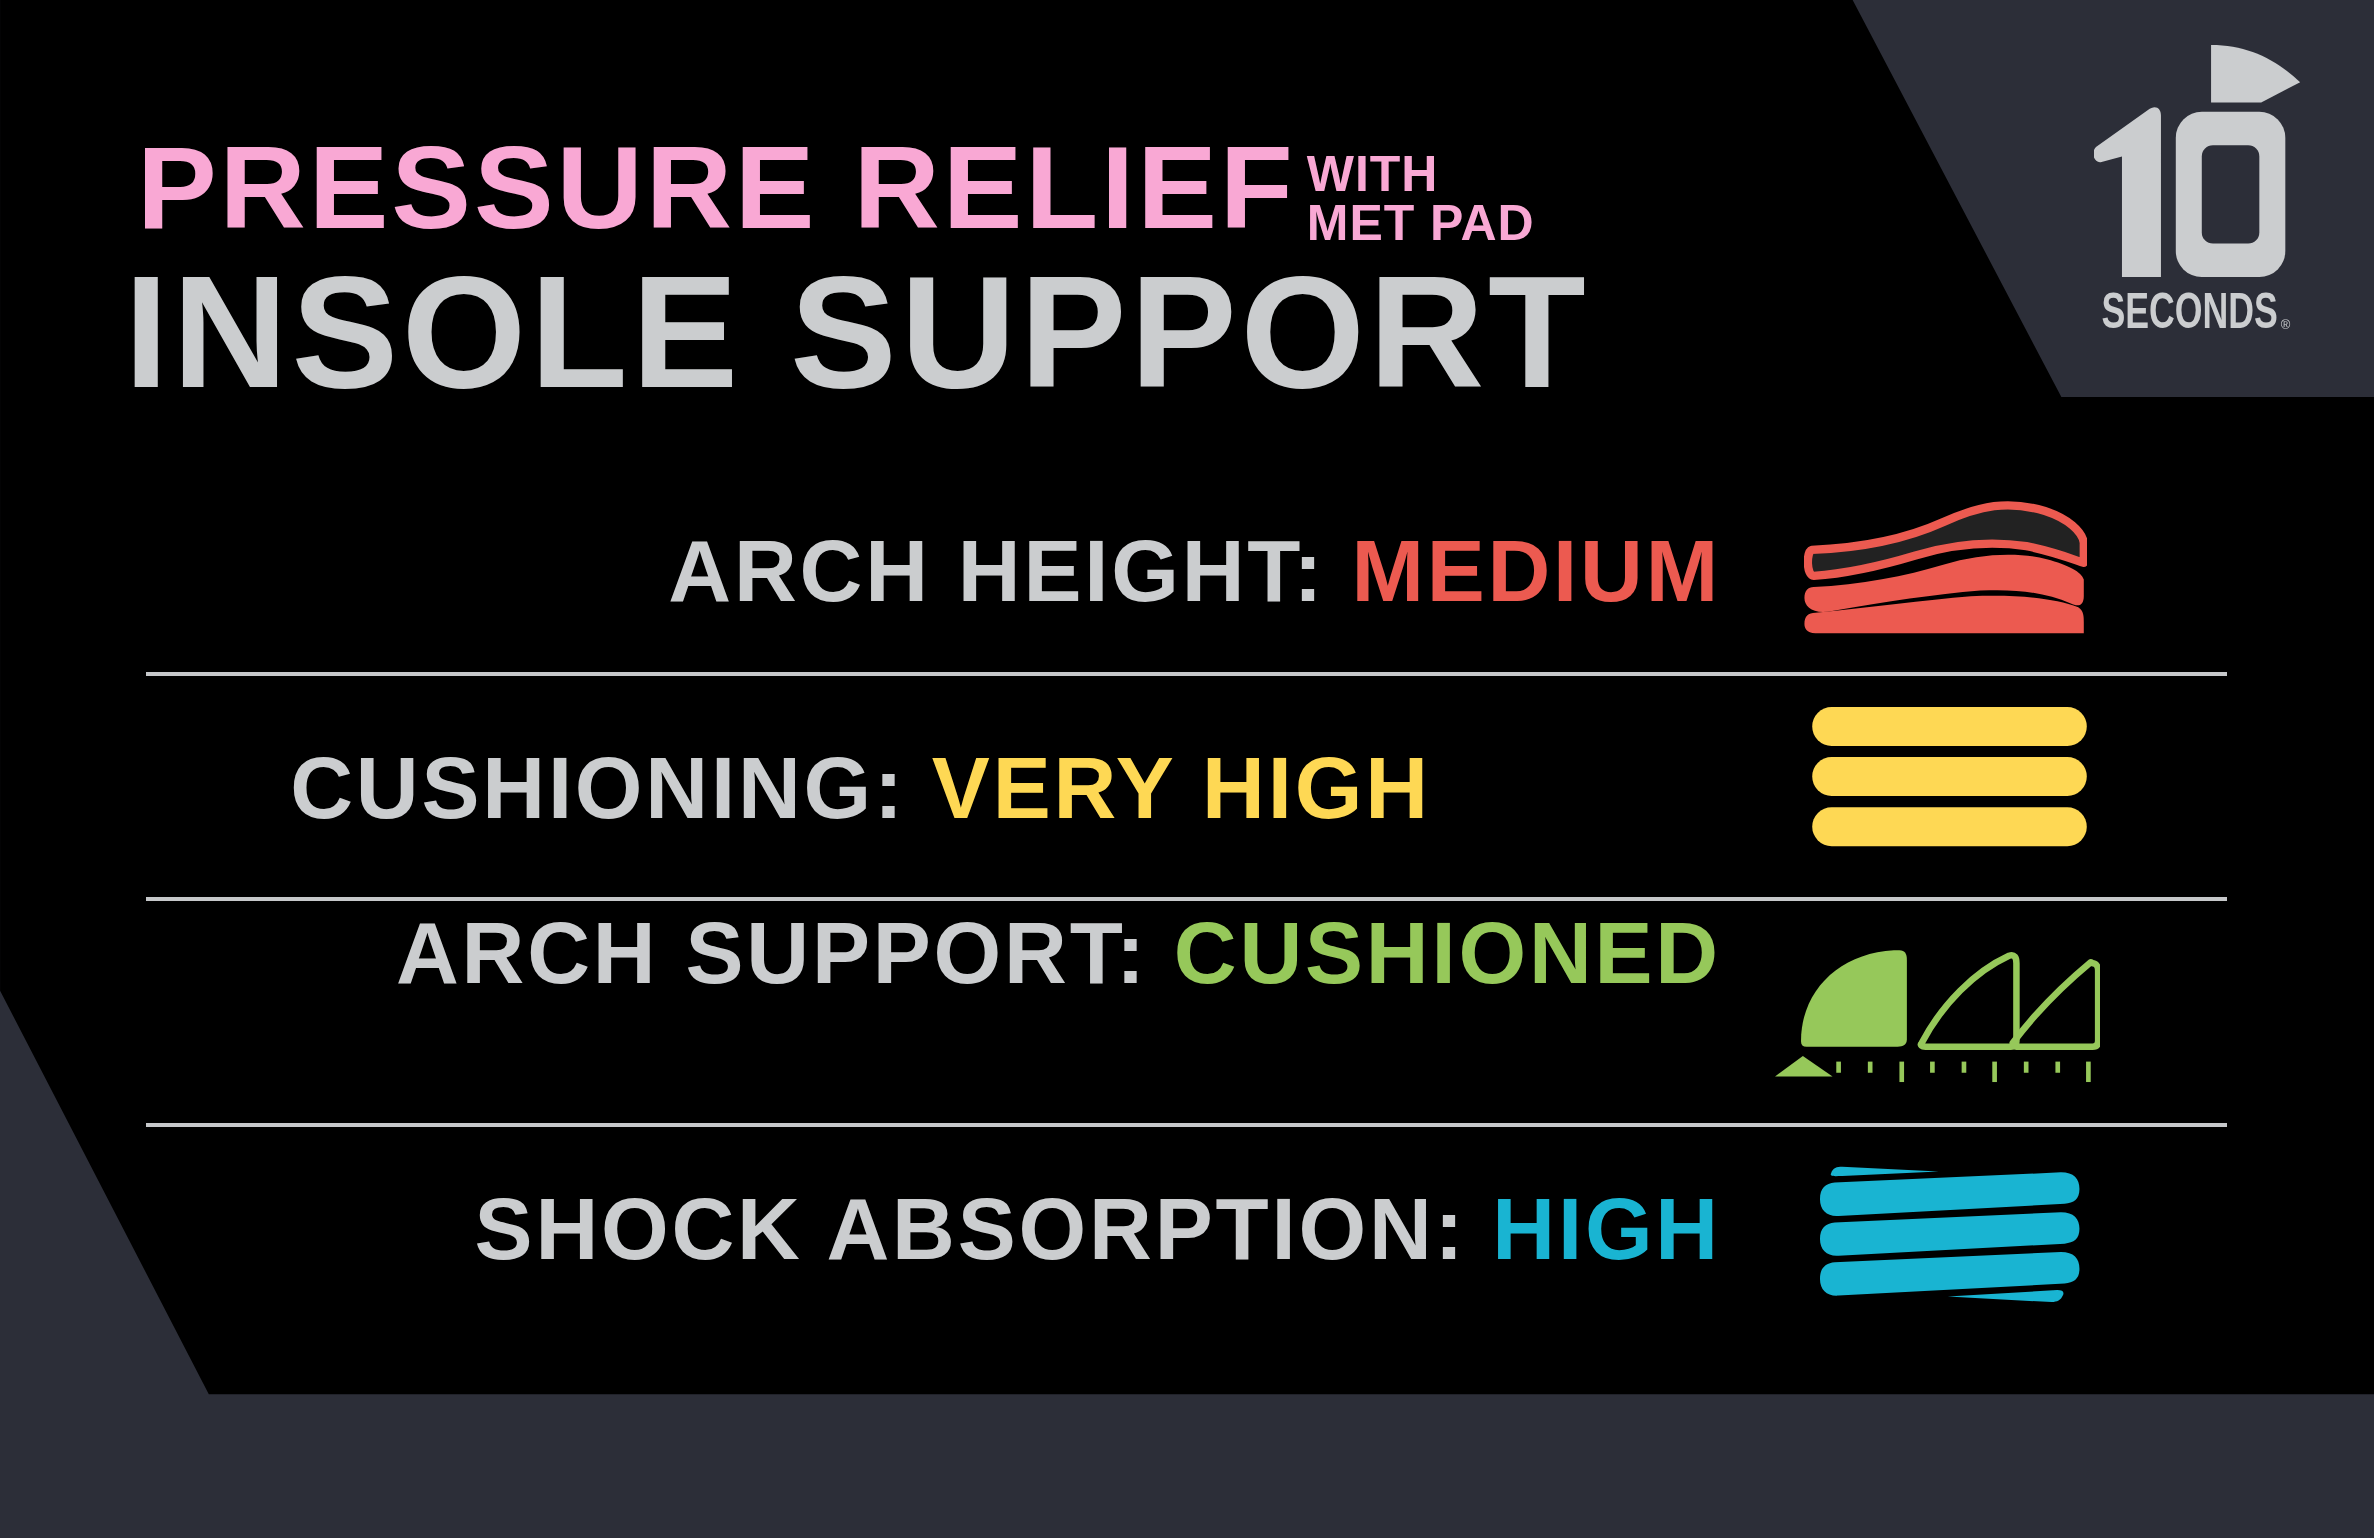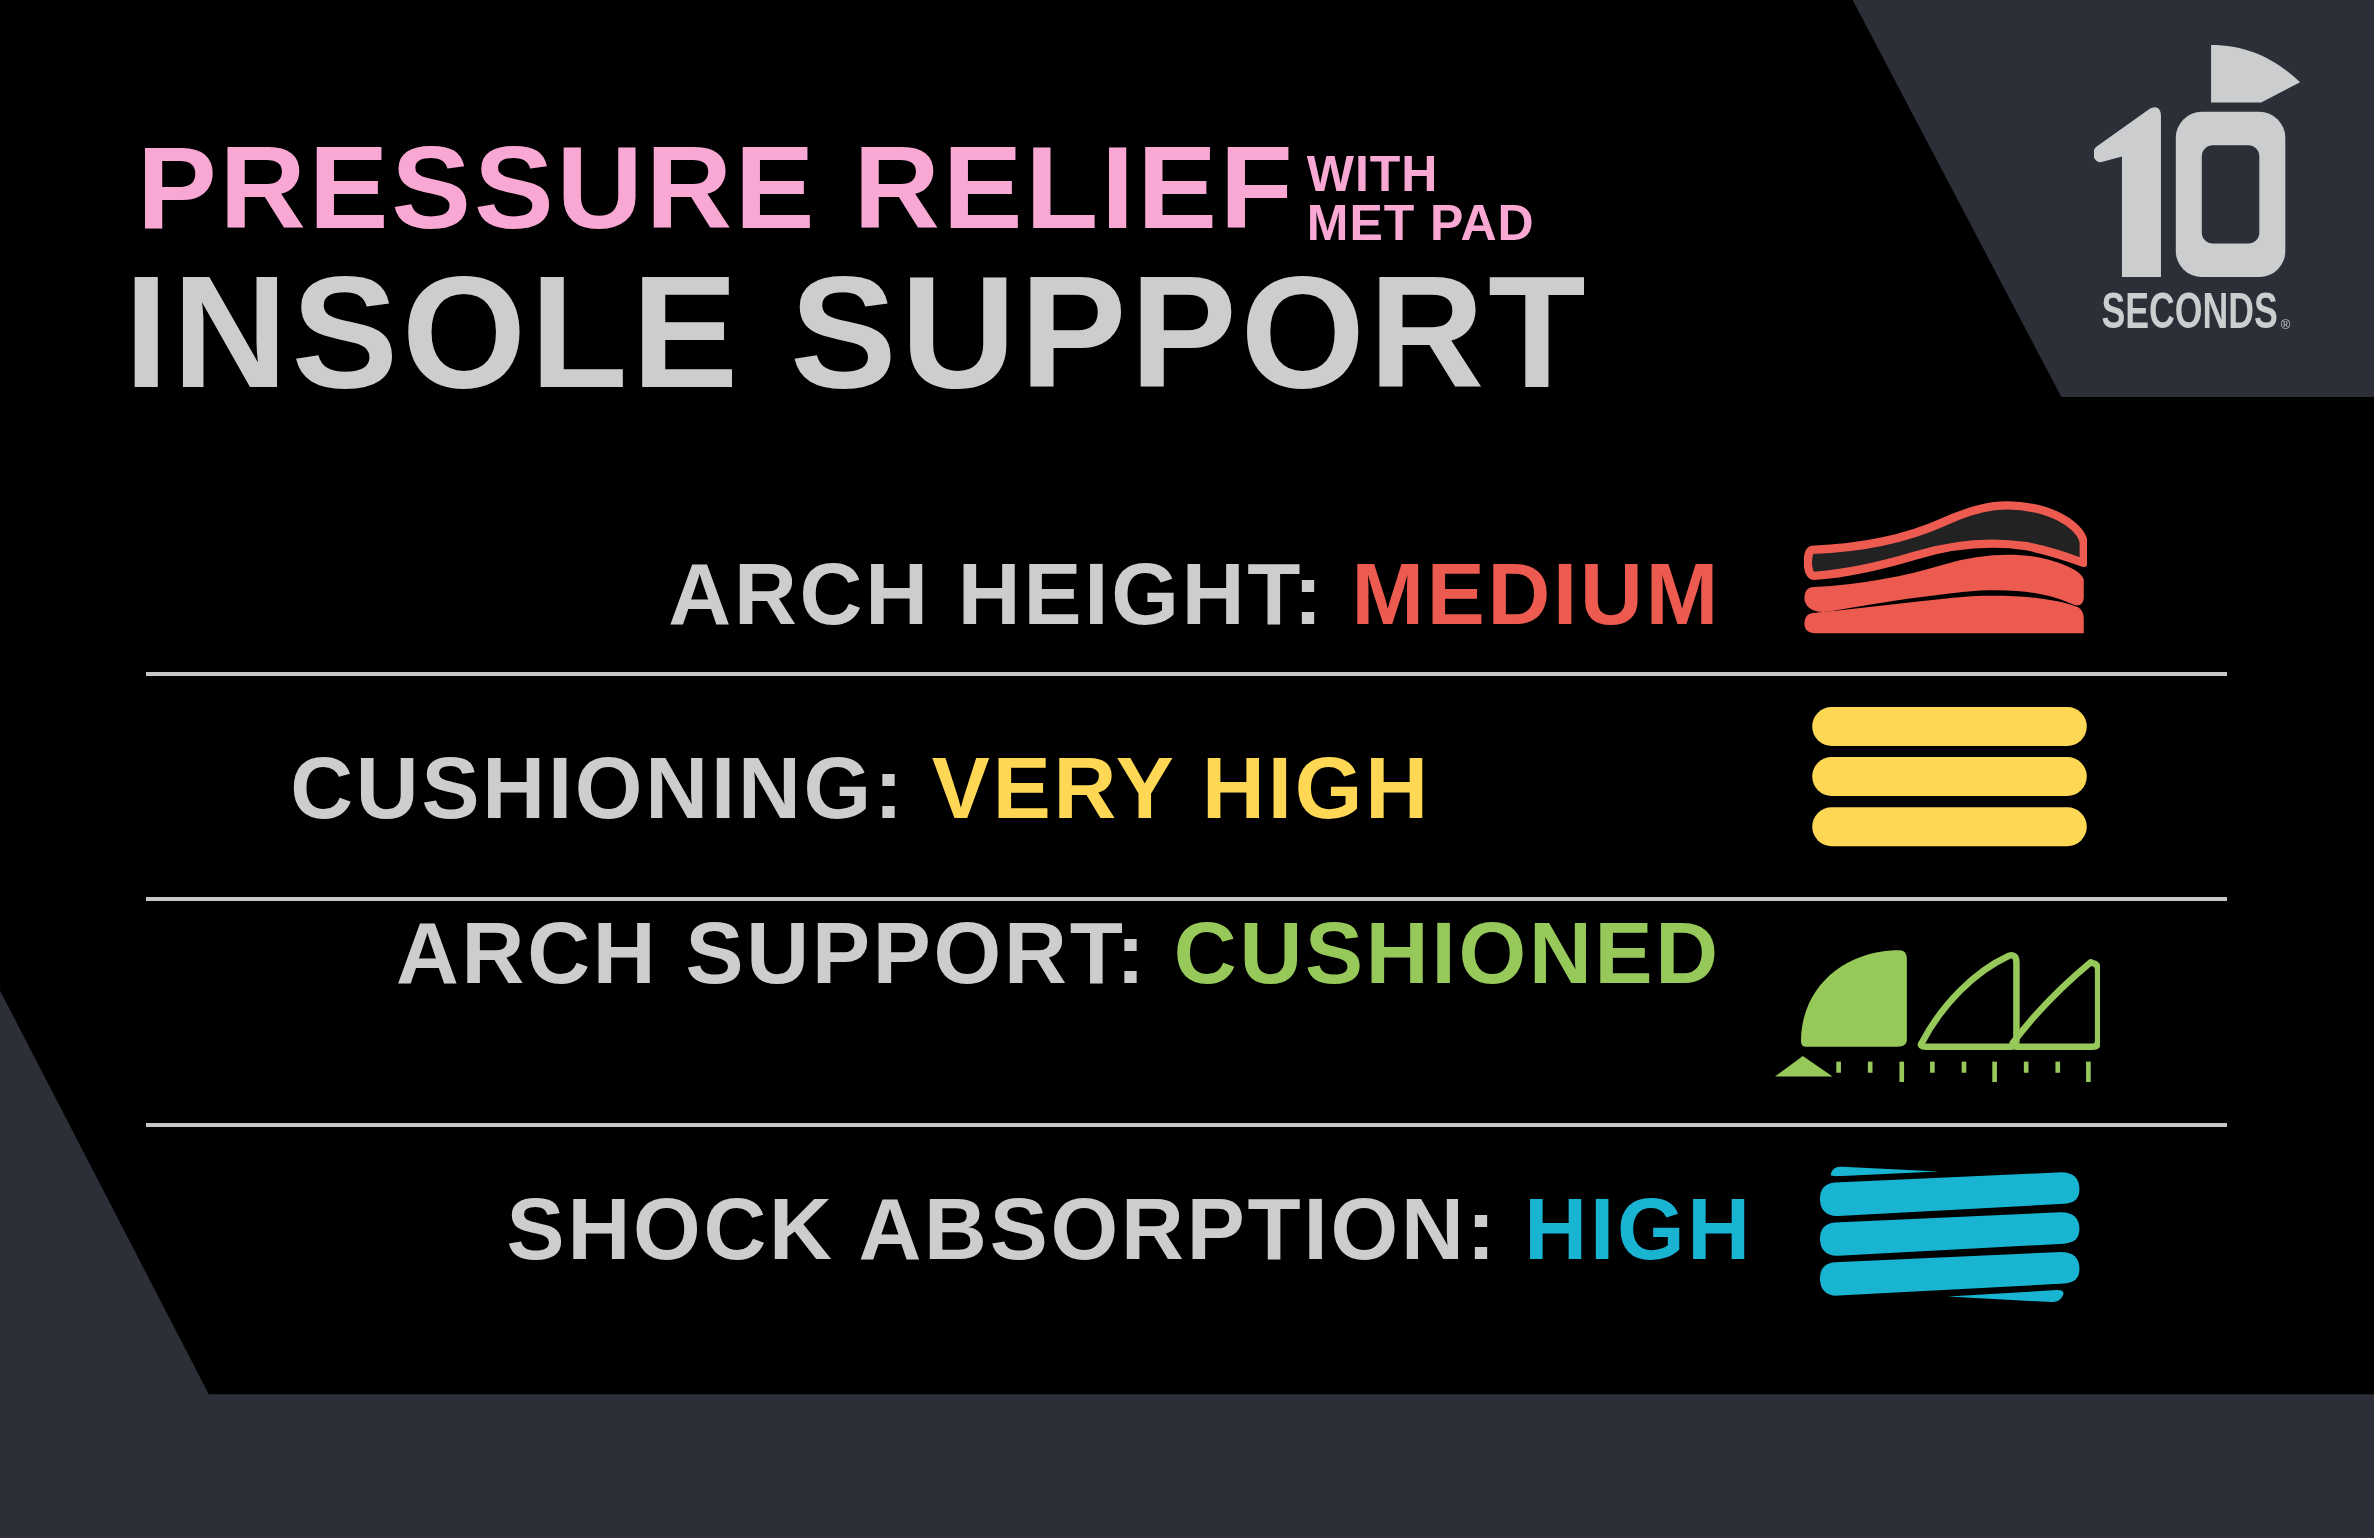--- a/index.html
+++ b/index.html
@@ -62,21 +62,21 @@
 
 <div class="title-line1">
   <span class="title-main">PRESSURE RELIEF</span>
   <div class="title-sub">
     <div>WITH</div>
     <div>MET PAD</div>
   </div>
 </div>
 <div class="title-line2">INSOLE SUPPORT</div>
 
-<div class="row" style="top:550px;">
+<div class="row" style="top:527px;">
   <span class="label">ARCH HEIGHT:</span><span class="value" style="color:#ec5a50;">MEDIUM</span>
 </div>
 <svg class="icon" style="left:1804px;top:487px;" width="283" height="148" viewBox="0 0 305 160">
   <path d="M8,68 C60,66 110,56 150,38 C190,20 220,14 260,26 C285,34 300,48 302,60 L302,82 C290,78 270,70 240,64 C200,58 160,62 120,74 C80,86 40,94 10,96 C2,96 2,70 8,68 Z" fill="#222222" stroke="#ec5a50" stroke-width="9" stroke-linejoin="round"></path>
   <path d="M10,108 C60,106 110,96 150,84 C190,72 230,70 262,78 C285,84 300,92 302,100 L302,118 C302,128 296,130 288,126 C260,114 230,110 190,112 C140,116 90,124 30,134 C10,138 0,130 0,120 C0,112 4,108 10,108 Z" fill="#ec5a50"></path>
   <path d="M12,136 C70,130 130,122 180,118 C230,116 270,120 296,130 C302,134 302,140 302,146 L302,158 L12,158 C2,158 0,152 0,148 C0,140 4,136 12,136 Z" fill="#ec5a50"></path>
 </svg>
 
 <div class="divider" style="top:672px;"></div>
 
@@ -109,21 +109,21 @@
   <rect x="167" y="132" width="5" height="12" fill="#96c85a"></rect>
   <rect x="201" y="132" width="5" height="12" fill="#96c85a"></rect>
   <rect x="234" y="132" width="5" height="22" fill="#96c85a"></rect>
   <rect x="268" y="132" width="5" height="12" fill="#96c85a"></rect>
   <rect x="302" y="132" width="5" height="12" fill="#96c85a"></rect>
   <rect x="335" y="132" width="5" height="22" fill="#96c85a"></rect>
 </svg>
 
 <div class="divider" style="top:1123px;"></div>
 
-<div class="row" style="top:1185px;padding-left:32px;">
+<div class="row" style="top:1185px;">
   <span class="label">SHOCK ABSORPTION:</span><span class="value" style="color:#19b4d2;">HIGH</span>
 </div>
 <svg class="icon" style="left:1818px;top:1164px;" width="269" height="139" viewBox="0 0 290 150">
   <path d="M14,10 C16,4 20,3 26,3 L130,8 L26,13 C18,13 12,14 14,10 Z" fill="#19b4d2"></path>
   <path d="M18,20 L262,9 C276,9 282,16 282,27 C282,38 276,42 266,43 L22,56 C10,57 2,50 2,38 C2,26 8,21 18,20 Z" fill="#19b4d2"></path>
   <path d="M18,63 L262,52 C276,52 282,59 282,70 C282,81 276,85 266,86 L22,99 C10,100 2,93 2,81 C2,69 8,64 18,63 Z" fill="#19b4d2"></path>
   <path d="M18,106 L262,95 C276,95 282,102 282,113 C282,124 276,128 266,129 L22,142 C10,143 2,136 2,124 C2,112 8,107 18,106 Z" fill="#19b4d2"></path>
   <path d="M140,143 L258,136 C264,136 266,138 264,142 C262,147 258,149 252,149 Z" fill="#19b4d2"></path>
 </svg>
 

